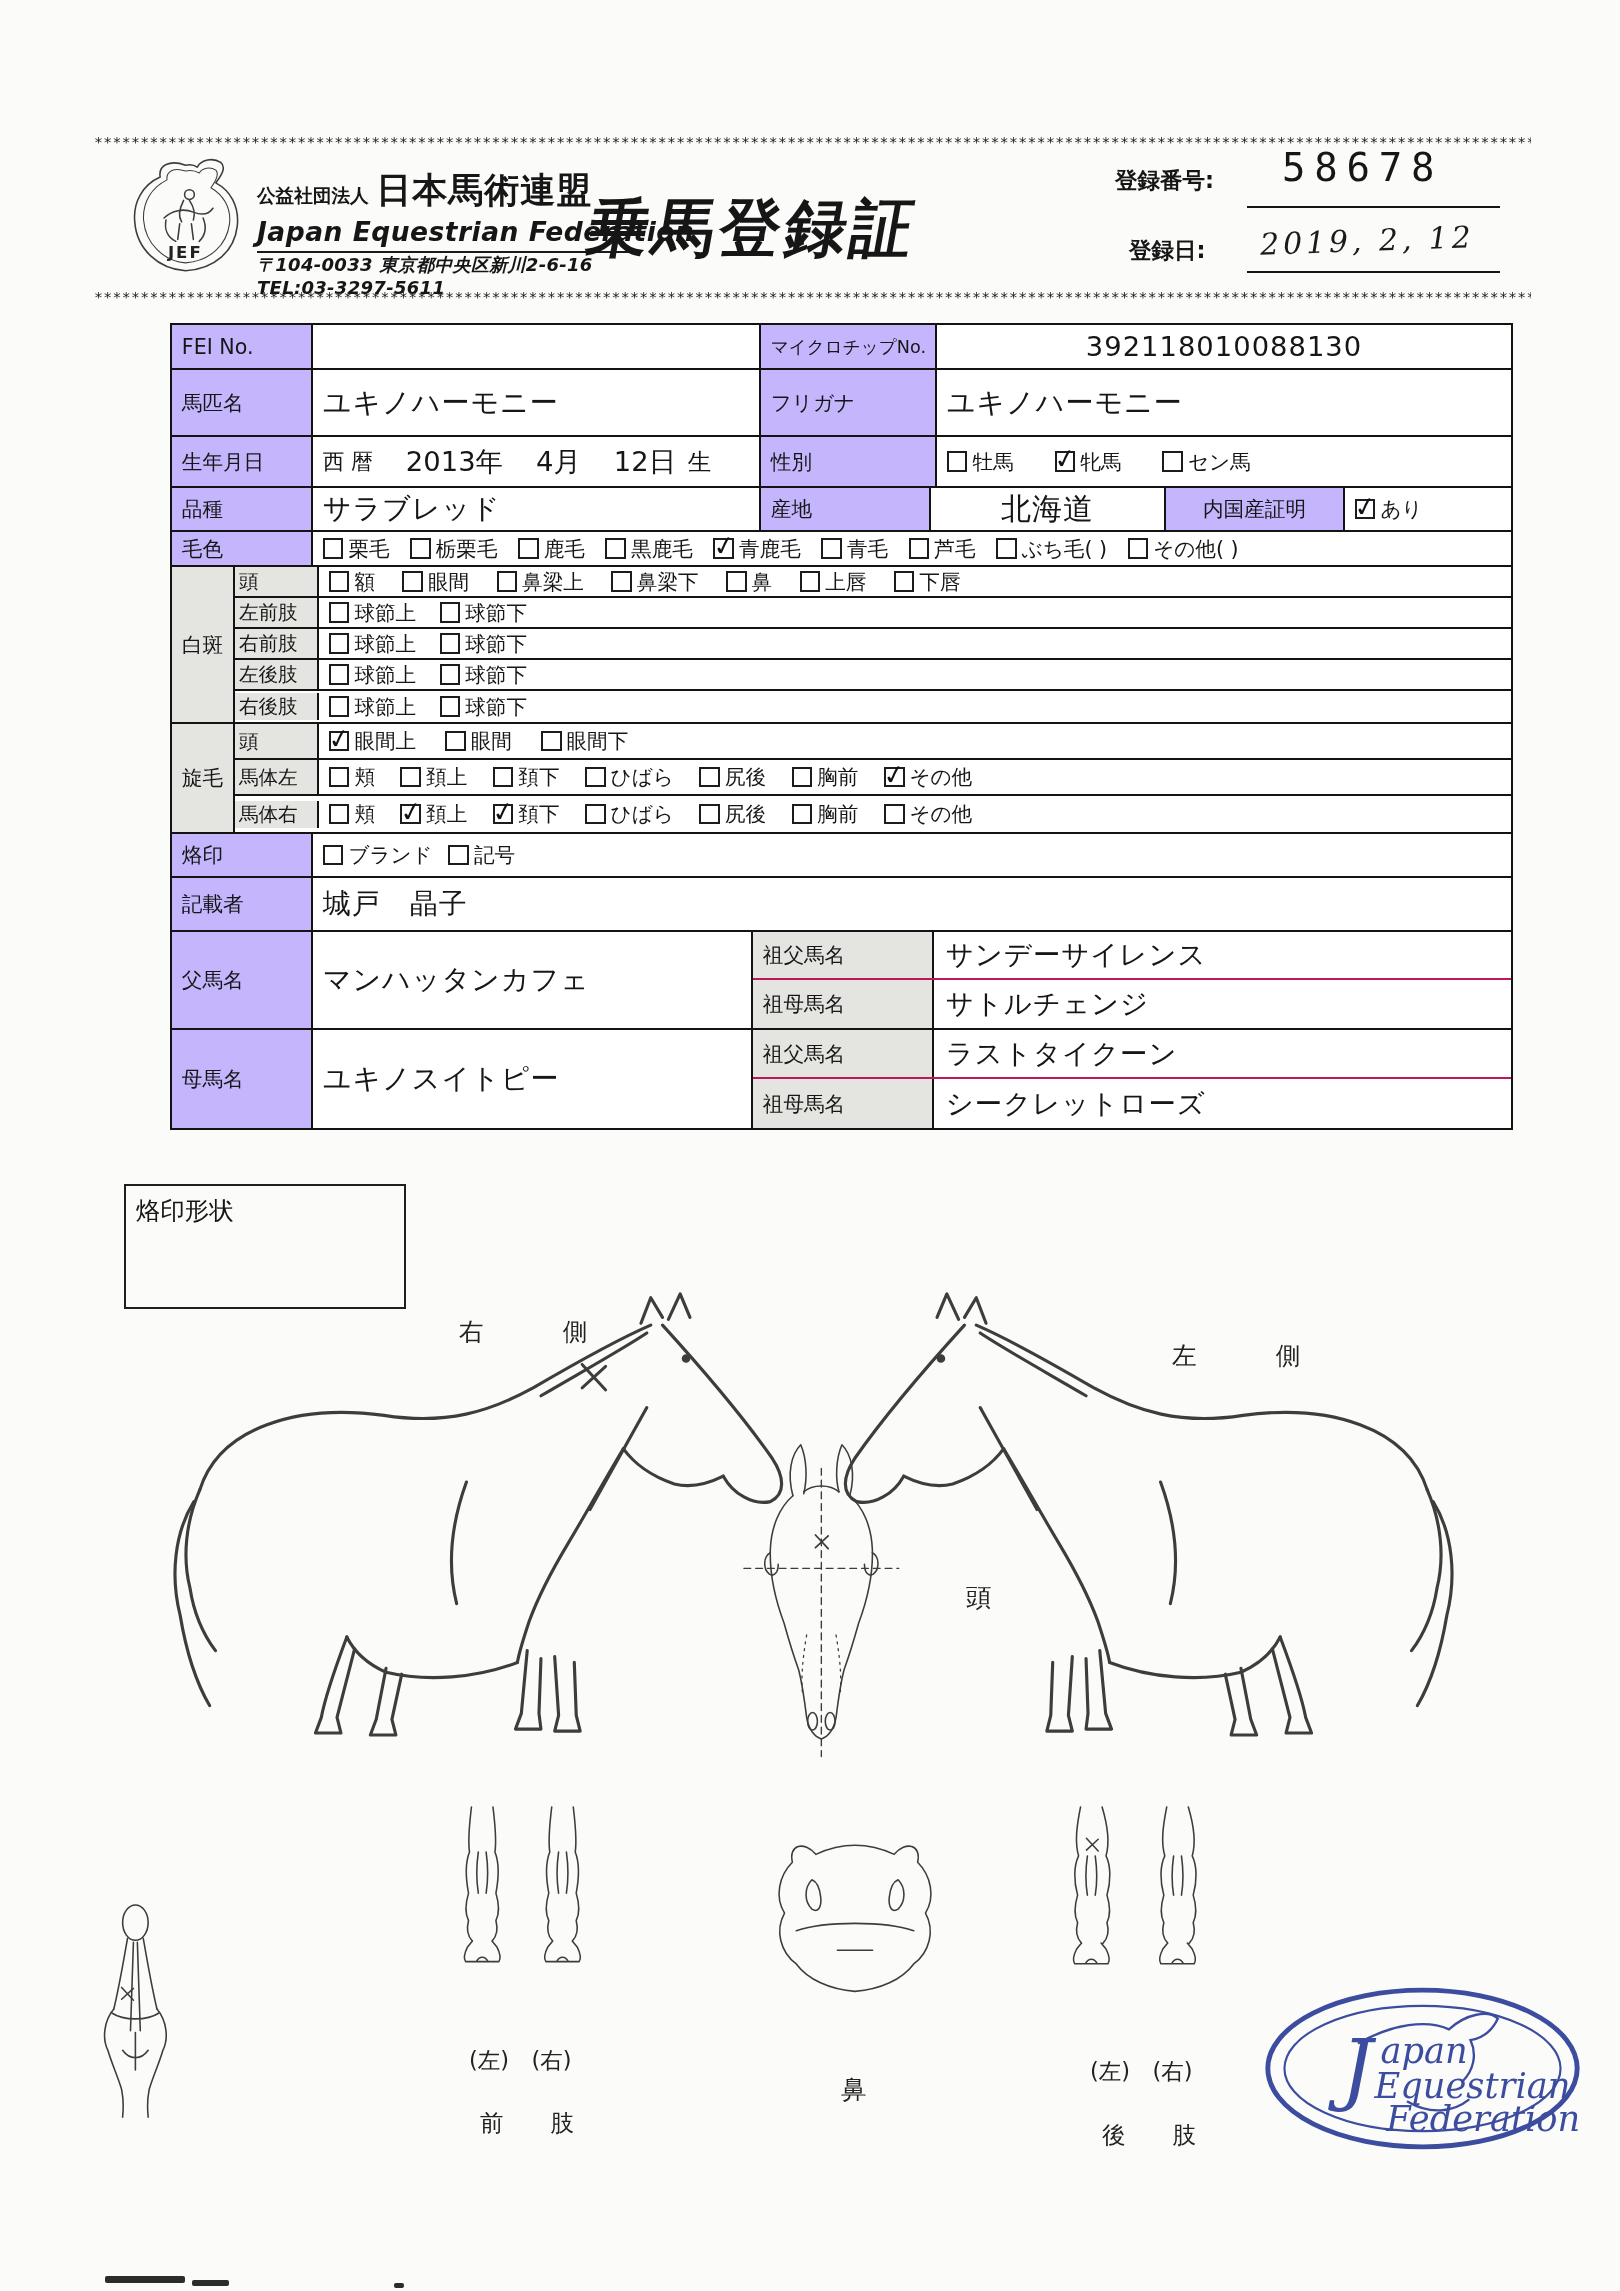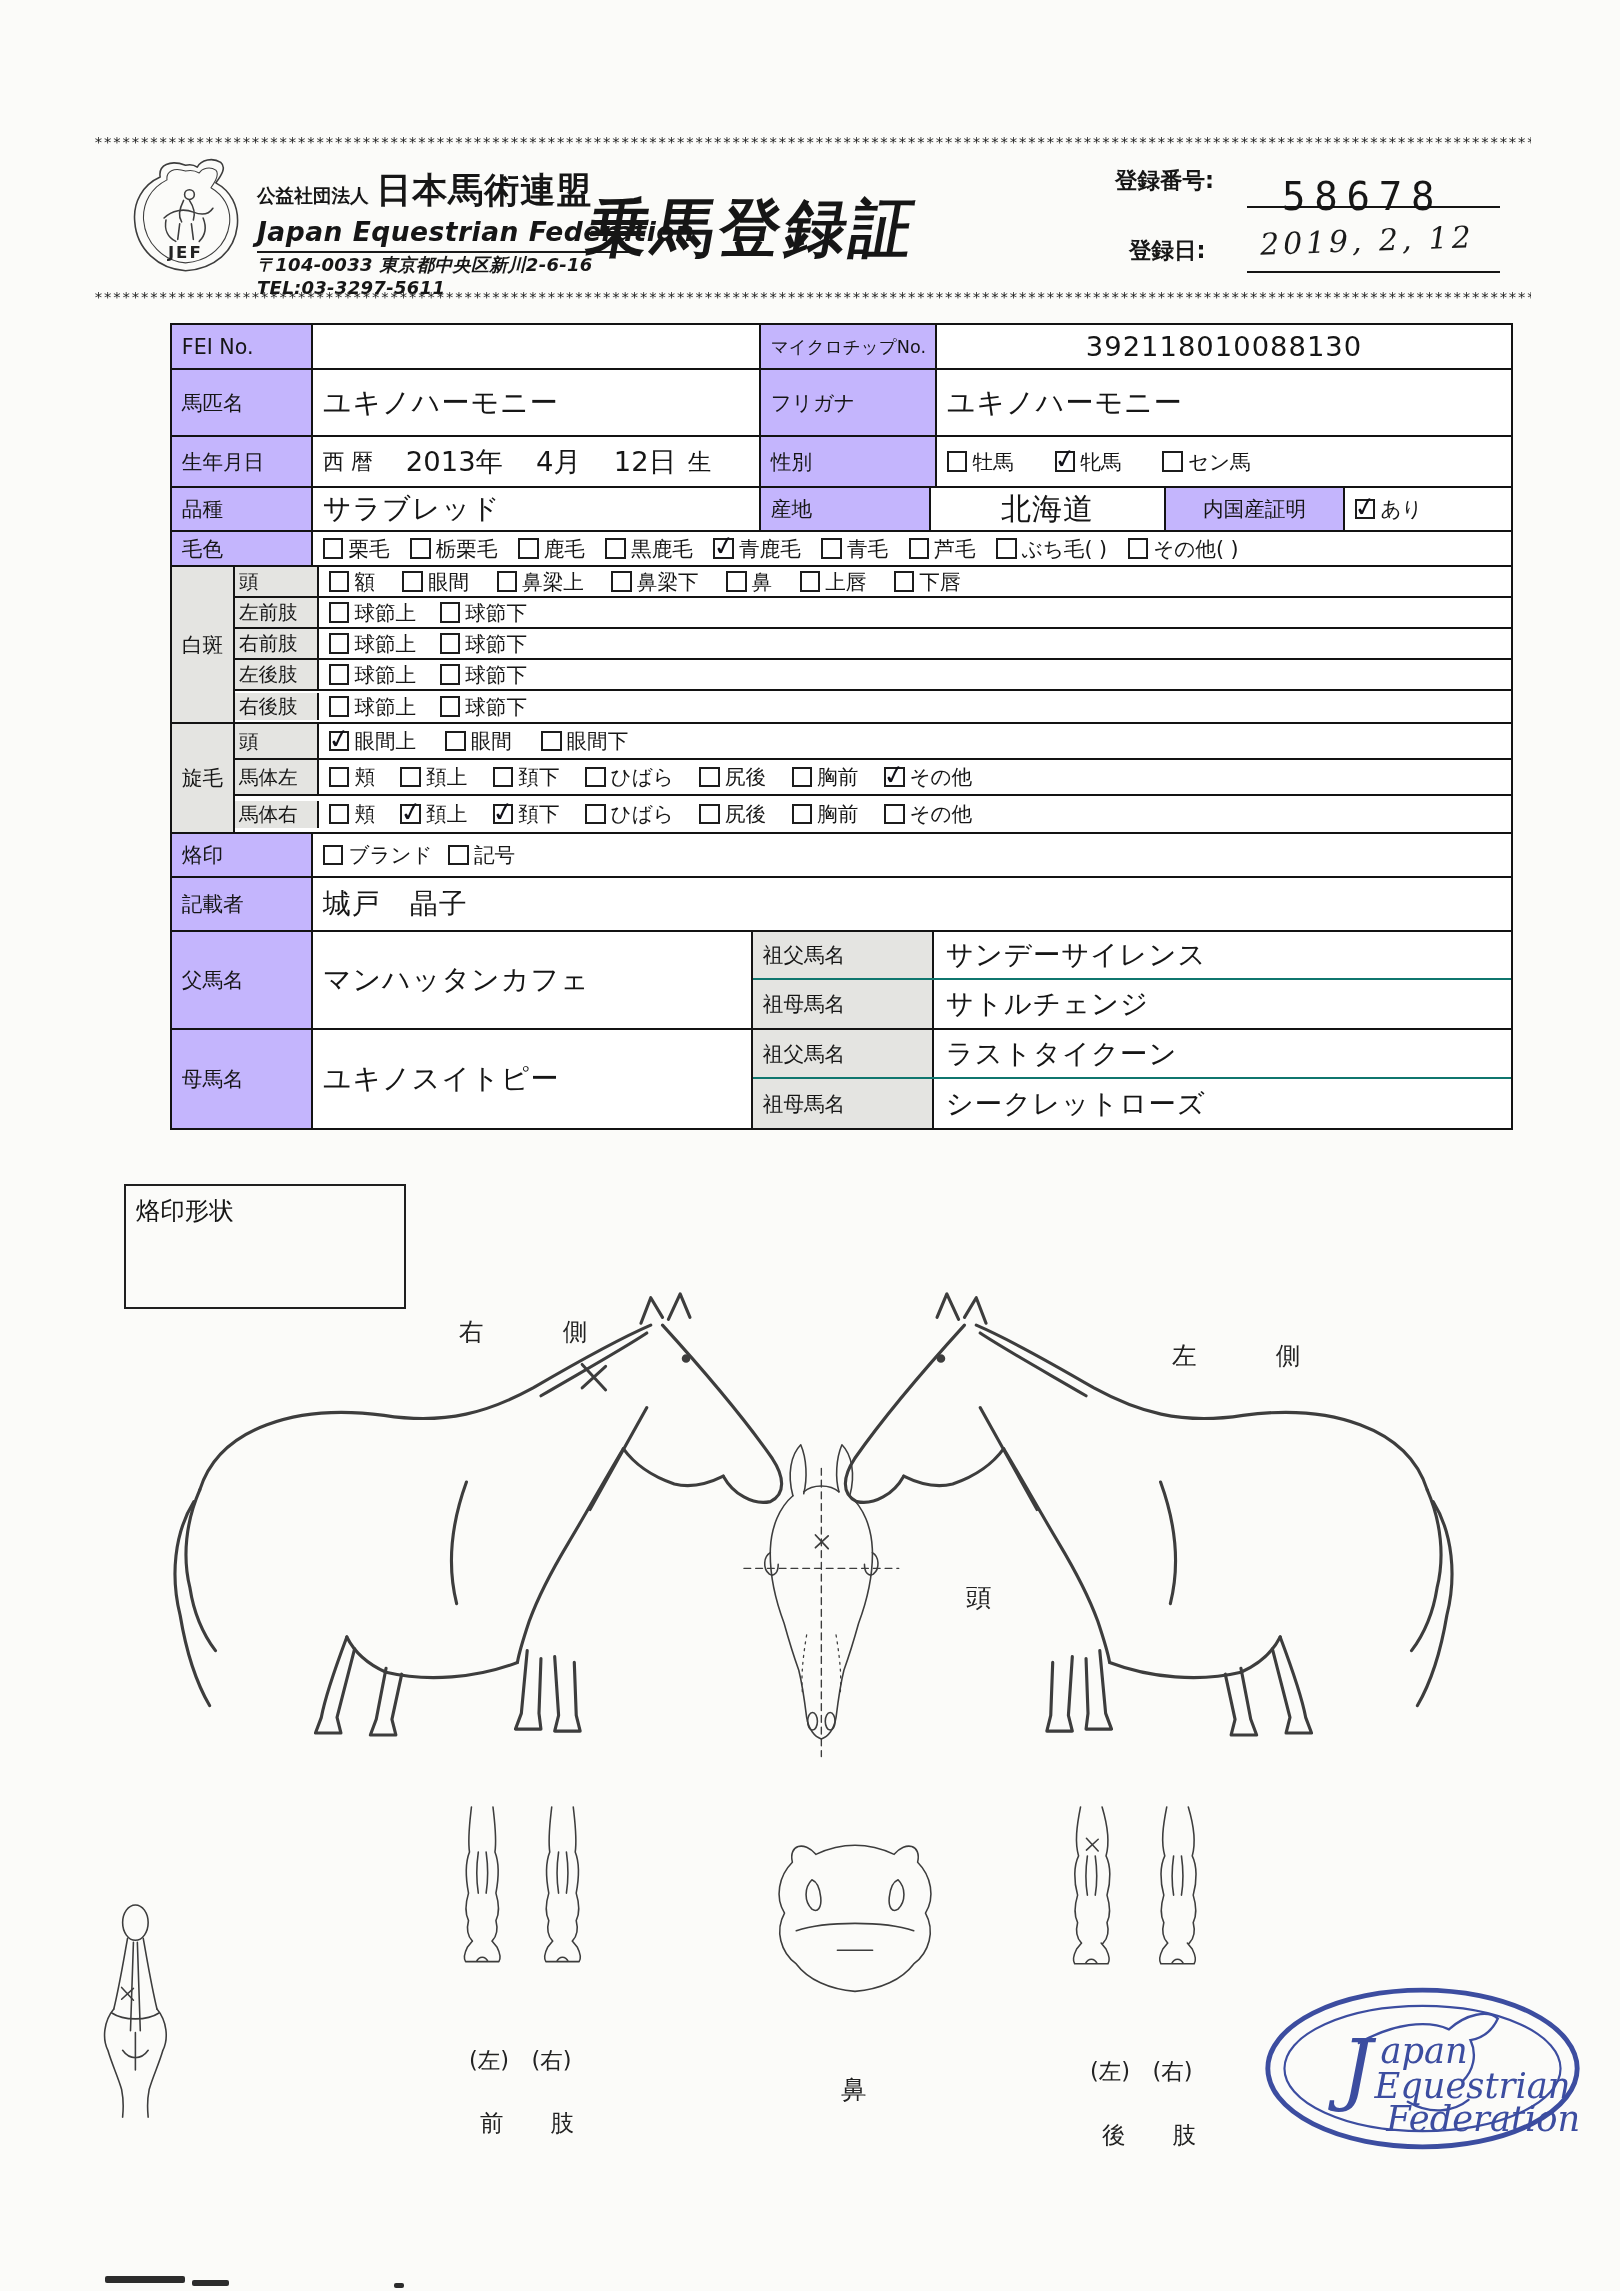--- a/index.html
+++ b/index.html
@@ -11,21 +11,21 @@
        font-size:14.7px;letter-spacing:0.4px;white-space:nowrap;overflow:hidden;color:#1d1d1d;}
   
   .org-small{font-size:18.6px;font-weight:600;}
   .org-big{font-size:35px;font-weight:800;letter-spacing:1px;}
   .org-en{font-size:26.5px;font-style:italic;font-weight:600;letter-spacing:0.5px;margin-top:2px;}
   .org-rule{width:378px;border-top:2.9px solid #1a1a1a;margin-top:3.9px;}
   .org-addr,.org-tel{font-size:18px;font-style:italic;font-weight:600;letter-spacing:0.3px;}
   .doc-title{font-size:61px;font-weight:900;letter-spacing:4.9px;transform:skewX(-10deg) scaleY(1.04);
              white-space:nowrap;}
   .reg-label{font-size:22.5px;font-weight:600;}
-  .reg-no{font-family:"DejaVu Sans Mono",monospace;font-size:39px;letter-spacing:8.8px;margin-top:29px;}
+  .reg-no{font-family:"DejaVu Sans Mono",monospace;font-size:39px;letter-spacing:8.8px;}
   .reg-date{font-family:"DejaVu Serif","Liberation Serif",serif;font-style:italic;
             font-size:30px;letter-spacing:3.9px;transform:rotate(-2deg);color:#1b1b1b;}
   .u-line{height:0;border-top:2.5px solid #151515;}
   
   .tbl{left:170px;top:323px;width:1339px;border:2.9px solid #131313;background:#fff;box-sizing:content-box;}
   .trow{display:flex;border-bottom:2px solid #131313;box-sizing:border-box;}
   .trow.nob{border-bottom:none;}
   .cell{border-right:2px solid #131313;box-sizing:border-box;display:flex;align-items:center;
         padding:0 9.8px;overflow:hidden;white-space:nowrap;}
   .cell.last{border-right:none;}
@@ -44,21 +44,21 @@
   .gl{background:#e4e4e1;width:63px;flex:none;border-right:2px solid #131313;box-sizing:border-box;
       display:flex;align-items:center;justify-content:center;font-size:20.6px;}
   .gbody{flex:1;display:flex;flex-direction:column;}
   .grow{display:flex;border-bottom:2px solid #131313;box-sizing:border-box;}
   .grow:last-child{border-bottom:none;align-items:center;}
   .sl{background:#e4e4e1;width:84px;flex:none;border-right:2px solid #131313;box-sizing:border-box;
       display:flex;align-items:center;padding:0 3.9px;font-size:19.6px;}
   .gc{flex:1;display:flex;align-items:center;padding:0 9.8px;gap:23.5px;overflow:hidden;}
   .pedR{flex:1;display:flex;flex-direction:column;}
   .prow{display:flex;height:49px;box-sizing:border-box;}
-  .prow.first{border-bottom:2px solid #0f766e;justify-content:center;}
+  .prow.first{border-bottom:2px solid #be185d;justify-content:center;}
   .pl{background:#e4e4e1;width:181px;flex:none;border-right:2px solid #131313;box-sizing:border-box;
       display:flex;align-items:center;padding:0 9.8px;font-size:20.6px;}
   .pv{flex:1;display:flex;align-items:center;padding:0 11.8px;font-size:27.4px;letter-spacing:1px;}
   
   .brandbox{left:124px;top:1184px;width:282px;height:125px;border:2.5px solid #1f1f1f;box-sizing:border-box;}
   .brandbox span{font-size:24.5px;margin:7.8px 0 0 9.8px;display:inline-block;}
   .dlab{font-size:24.5px;letter-spacing:27.4px;white-space:nowrap;color:#222;}
   .dlab2{font-size:25.5px;color:#222;}
   .limb-lr{font-size:22.5px;color:#222;white-space:nowrap;}
   .limb{font-size:23.5px;color:#222;white-space:nowrap;}

